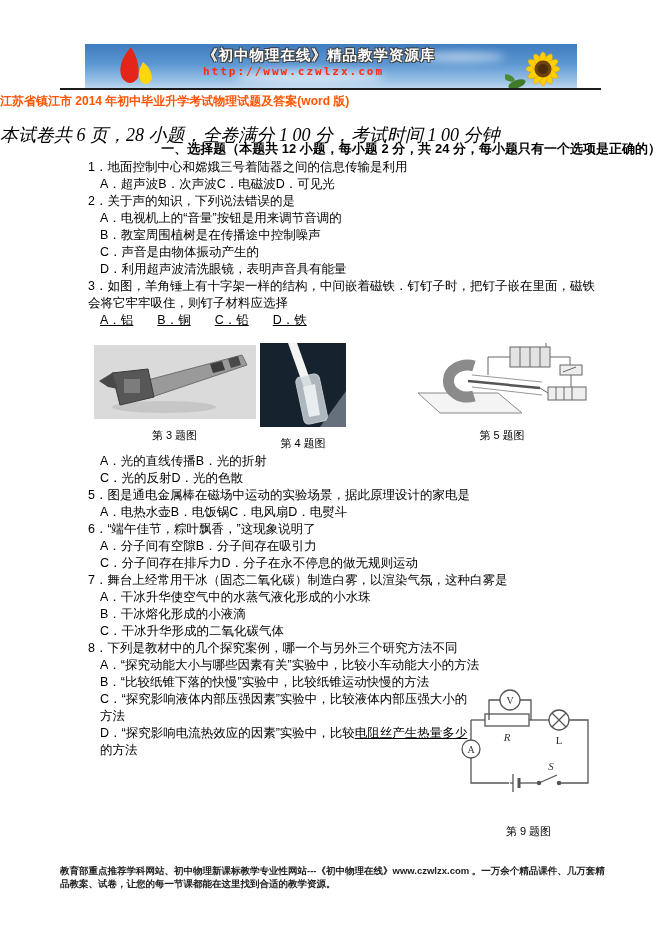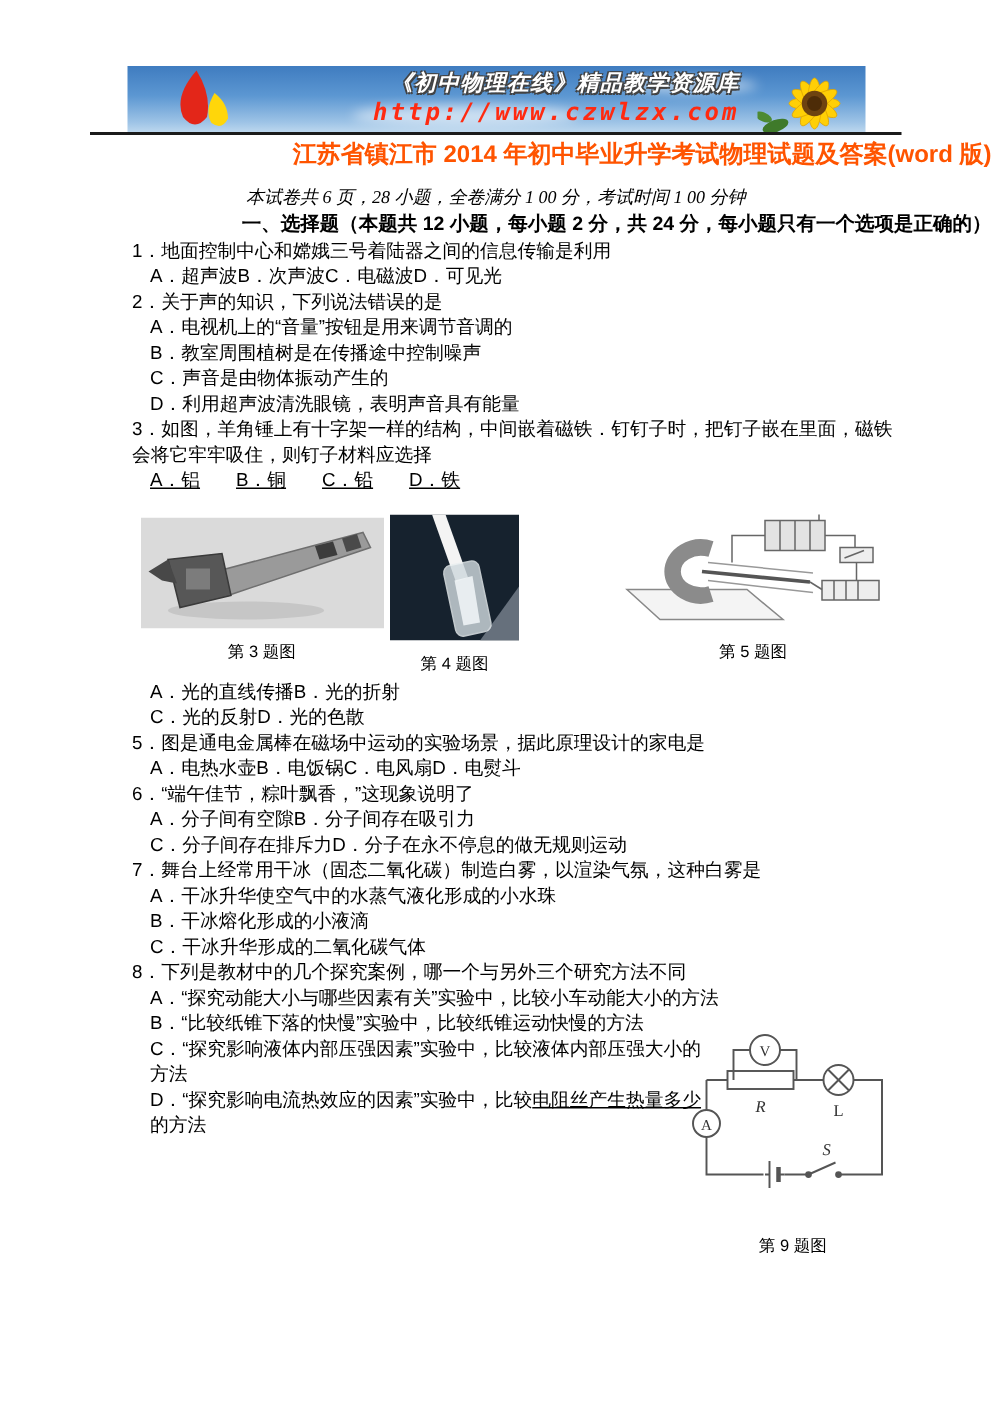--- a/index.html
+++ b/index.html
@@ -6,33 +6,33 @@
   .page{position:relative;width:661px;height:936px;background:#fff;overflow:hidden;
         font-family:"Liberation Sans","DejaVu Sans",sans-serif;color:#000;}
 
   
   .banner{position:absolute;left:85px;top:44px;width:492px;height:44px;overflow:hidden;
           background:linear-gradient(180deg,#3f7cc0 0%,#5c97d2 45%,#9dc3e6 85%,#bcd7ee 100%);}
   .cloud{position:absolute;background:rgba(255,255,255,.55);border-radius:50%;filter:blur(4px);}
   .cloud1{left:150px;top:26px;width:150px;height:14px;}
   .cloud2{left:330px;top:8px;width:90px;height:10px;}
   .banner-logo{position:absolute;left:24px;top:1px;}
-  .banner-text{position:absolute;left:118px;top:2px;width:290px;text-align:right;font-style:italic;}
+  .banner-text{position:absolute;left:118px;top:2px;width:290px;text-align:left;}
   .banner-title{font-size:14.5px;font-weight:bold;color:#ffffff;letter-spacing:1px;white-space:nowrap;
       text-shadow:1px 1px 0 #424242,-1px -1px 0 #424242,1px -1px 0 #424242,-1px 1px 0 #424242;}
-  .banner-url{font-size:16px;font-weight:bold;color:#ff2a10;letter-spacing:2px;
+  .banner-url{font-size:11px;font-weight:bold;color:#ff2a10;letter-spacing:2px;
       font-family:"DejaVu Sans Mono","Liberation Mono",monospace;}
   .sunflower{position:absolute;right:4px;top:4px;}
   .banner-rule{position:absolute;left:60px;top:88px;width:541px;height:2px;background:#1b1b1b;}
 
   
-  .doc-title{position:absolute;left:0;top:93px;width:661px;text-align:right;margin:0;
-      font-size:16px;font-weight:bold;color:#ff5400;}
-  .exam-info{position:absolute;left:0;top:123px;width:661px;text-align:center;
-      font-size:12px;font-style:italic;font-family:"Liberation Serif","DejaVu Serif",serif;}
+  .doc-title{position:absolute;left:0;top:93px;width:661px;text-align:left;margin:0;
+      font-size:12px;font-weight:bold;color:#ff5400;}
+  .exam-info{position:absolute;left:0;top:123px;width:661px;
+      font-size:18px;font-style:italic;font-family:"Liberation Serif","DejaVu Serif",serif;}
   .section-heading{position:absolute;left:0;top:140px;width:661px;text-align:right;
       font-size:13px;font-weight:bold;}
 
   
   .content{position:absolute;left:88px;top:159px;width:514px;font-size:12.5px;line-height:17px;}
   .opt-block{padding-left:12px;}
   .opt-row{display:flex;padding-left:12px;white-space:nowrap;}
   .opt-row.tight{gap:24px;text-decoration:underline;}
   .u{text-decoration:underline;margin-top:13px;}
 
@@ -255,14 +255,15 @@
             <text x="16" y="67" font-size="10">A</text>
             <text x="96" y="84" font-style="italic">S</text>
           </g>
         </svg>
         <div class="fig-caption">第 9 题图</div>
       </div>
     </div>
 
   </div>
 
+  <div class="footer">教育部重点推荐学科网站、初中物理新课标教学专业性网站---《初中物理在线》www.czwlzx.com 。一万余个精品课件、几万套精品教案、试卷，让您的每一节课都能在这里找到合适的教学资源。</div>
 
 </div>
 
 </body></html>

